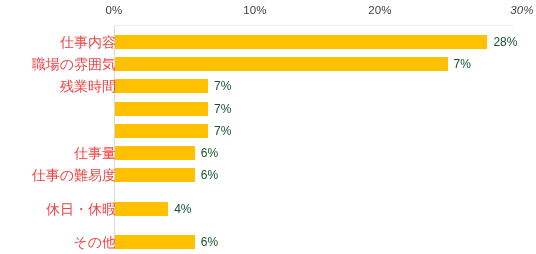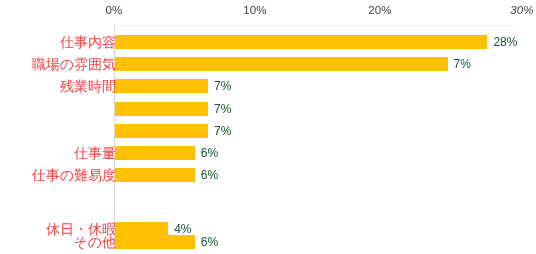--- a/index.html
+++ b/index.html
@@ -148,21 +148,21 @@
       <div class="row" style="top: 116px;">
         <div class="cat-label">仕事量</div>
         <div class="bar" style="width: 79.8px; background: rgb(255, 192, 0);"></div>
         <div class="value-label" style="left: 200.8px;">6%</div>
       </div>
       <div class="row" style="top: 138.2px;">
         <div class="cat-label">仕事の難易度</div>
         <div class="bar" style="width: 79.8px; background: rgb(255, 192, 0);"></div>
         <div class="value-label" style="left: 200.8px;">6%</div>
       </div>
-      <div class="row" style="top: 192px; text-decoration: underline;">
+      <div class="row" style="top: 172px; text-decoration: underline;">
         <div class="cat-label">休日・休暇</div>
         <div class="bar" style="width: 53.2px; background: rgb(255, 192, 0);"></div>
         <div class="value-label" style="left: 174.2px;">4%</div>
       </div>
       <div class="row" style="top: 204.8px;">
         <div class="cat-label">その他</div>
         <div class="bar" style="width: 79.8px; background: rgb(255, 192, 0);"></div>
         <div class="value-label" style="left: 200.8px;">6%</div>
       </div>
     </div>

